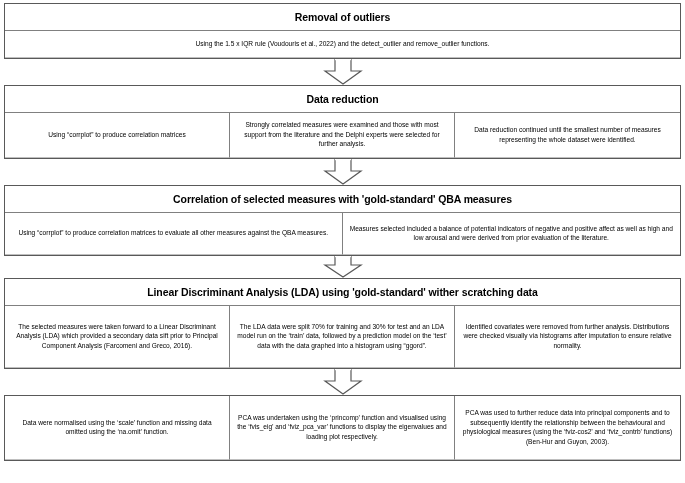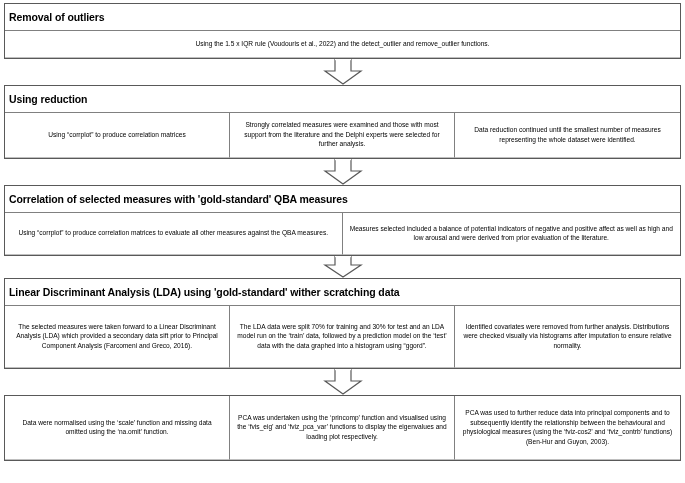--- a/index.html
+++ b/index.html
@@ -25,20 +25,21 @@
   }
 
   .stage {
     width: 677px;
     border: 1px solid #595959;
     box-sizing: border-box;
     background: #ffffff;
   }
 
   .stage-title {
+    text-align: center;
     font-weight: bold;
     font-size: 10.5px;
     letter-spacing: -0.1px;
     padding: 7px 4px 7px 4px;
     border-bottom: 1px solid #808080;
     line-height: 1.15;
   }
 
   .stage-cols {
     display: flex;
@@ -102,21 +103,21 @@
   </div>
 
   <div class="connector">
     <svg width="44" height="26" viewBox="0 0 44 26">
       <polygon points="14,0 14,12 4,12 22,25 40,12 30,12 30,0" fill="#ffffff" stroke="#595959" stroke-width="1.2"></polygon>
       <line x1="14" y1="0" x2="30" y2="0" stroke="#ffffff" stroke-width="2.4"></line>
     </svg>
   </div>
 
   <div class="stage">
-    <div class="stage-title">Using reduction</div>
+    <div class="stage-title">Data reduction</div>
     <div class="stage-cols">
       <div class="cell c-third h-2">
         <span>Using “corrplot” to produce correlation matrices</span>
       </div>
       <div class="cell c-third h-2">
         <span>Strongly correlated measures were examined and those with most support from the literature and the Delphi experts were selected for further analysis.</span>
       </div>
       <div class="cell c-third h-2">
         <span>Data reduction continued until the smallest number of measures representing the whole dataset were identified.</span>
       </div>

